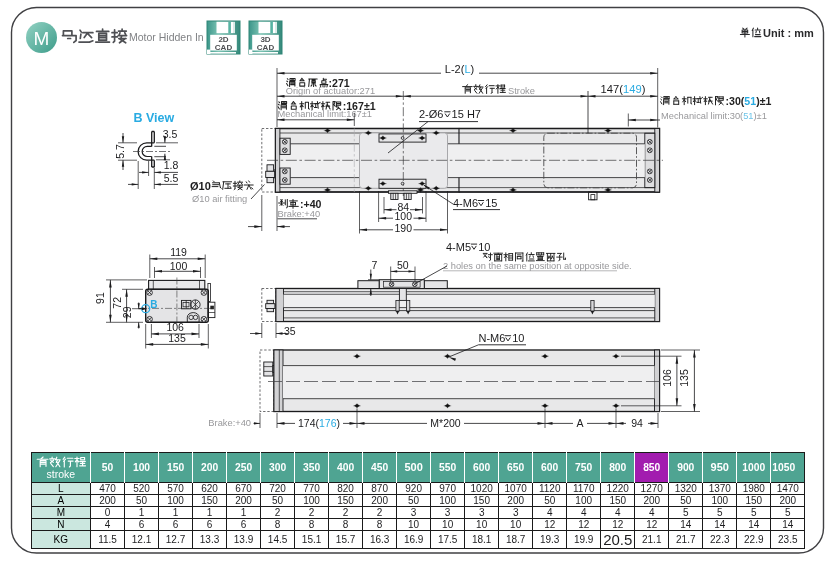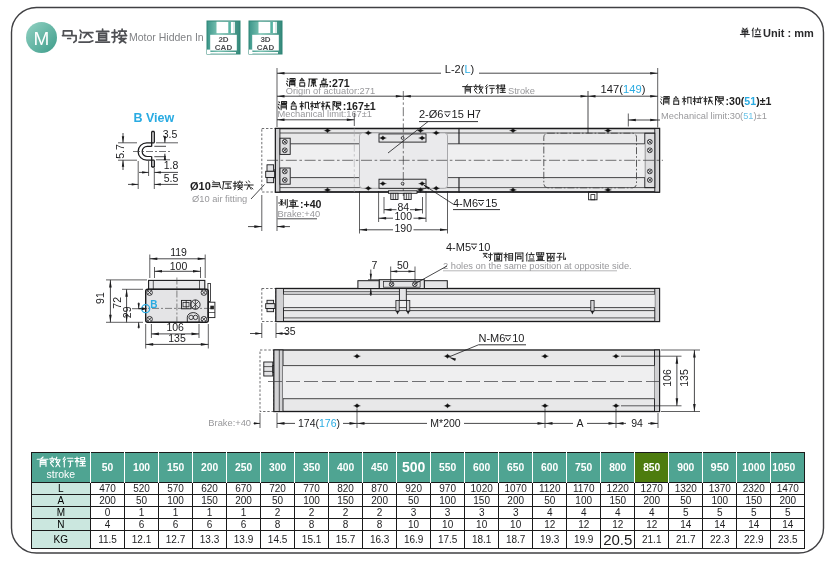--- a/index.html
+++ b/index.html
@@ -38,28 +38,28 @@
           </td>
           <td style="background:#4fa492;border-right:1.6px solid #fff;color:#fff;font-size:10.3px;text-align:center;font-weight:bold">50</td>
           <td style="background:#4fa492;border-right:1.6px solid #fff;color:#fff;font-size:10.3px;text-align:center;font-weight:bold">100</td>
           <td style="background:#4fa492;border-right:1.6px solid #fff;color:#fff;font-size:10.3px;text-align:center;font-weight:bold">150</td>
           <td style="background:#4fa492;border-right:1.6px solid #fff;color:#fff;font-size:10.3px;text-align:center;font-weight:bold">200</td>
           <td style="background:#4fa492;border-right:1.6px solid #fff;color:#fff;font-size:10.3px;text-align:center;font-weight:bold">250</td>
           <td style="background:#4fa492;border-right:1.6px solid #fff;color:#fff;font-size:10.3px;text-align:center;font-weight:bold">300</td>
           <td style="background:#4fa492;border-right:1.6px solid #fff;color:#fff;font-size:10.3px;text-align:center;font-weight:bold">350</td>
           <td style="background:#4fa492;border-right:1.6px solid #fff;color:#fff;font-size:10.3px;text-align:center;font-weight:bold">400</td>
           <td style="background:#4fa492;border-right:1.6px solid #fff;color:#fff;font-size:10.3px;text-align:center;font-weight:bold">450</td>
-          <td style="background:#4fa492;border-right:1.6px solid #fff;color:#fff;font-size:14px;text-align:center;font-weight:bold">500</td>
+          <td style="background:#4fa492;border-right:1.6px solid #fff;color:#fff;font-size:11px;text-align:center;font-weight:bold">500</td>
           <td style="background:#4fa492;border-right:1.6px solid #fff;color:#fff;font-size:10.3px;text-align:center;font-weight:bold">550</td>
           <td style="background:#4fa492;border-right:1.6px solid #fff;color:#fff;font-size:10.3px;text-align:center;font-weight:bold">600</td>
           <td style="background:#4fa492;border-right:1.6px solid #fff;color:#fff;font-size:10.3px;text-align:center;font-weight:bold">650</td>
           <td style="background:#4fa492;border-right:1.6px solid #fff;color:#fff;font-size:10.3px;text-align:center;font-weight:bold">600</td>
           <td style="background:#4fa492;border-right:1.6px solid #fff;color:#fff;font-size:10.3px;text-align:center;font-weight:bold">750</td>
           <td style="background:#4fa492;border-right:1.6px solid #fff;color:#fff;font-size:10.3px;text-align:center;font-weight:bold">800</td>
-          <td style="background:#4d7c0f;border-right:1.6px solid #fff;color:#fff;font-size:10.3px;text-align:center;font-weight:bold">850</td>
+          <td style="background:#a21caf;border-right:1.6px solid #fff;color:#fff;font-size:10.3px;text-align:center;font-weight:bold">850</td>
           <td style="background:#4fa492;border-right:1.6px solid #fff;color:#fff;font-size:10.3px;text-align:center;font-weight:bold">900</td>
           <td style="background:#4fa492;border-right:1.6px solid #fff;color:#fff;font-size:11px;text-align:center;font-weight:bold">950</td>
           <td style="background:#4fa492;border-right:1.6px solid #fff;color:#fff;font-size:10.3px;text-align:center;font-weight:bold">1000</td>
           <td style="background:#4fa492;color:#fff;font-size:10.3px;text-align:left;font-weight:bold">1050</td>
         </tr>
         <tr style="height:11.7px">
           <td style="background:#cbe7df;border:1.2px solid #1a1a1a;border-left:none;font-size:10px;text-align:center;padding:0">L</td>
           <td style="border:1.2px solid #1a1a1a;font-size:10px;color:#1d1d1f;text-align:center;padding:0;background:#fff">470</td>
           <td style="border:1.2px solid #1a1a1a;font-size:10px;color:#1d1d1f;text-align:center;padding:0;background:#fff">520</td>
           <td style="border:1.2px solid #1a1a1a;font-size:10px;color:#1d1d1f;text-align:center;padding:0;background:#fff">570</td>
@@ -72,21 +72,21 @@
           <td style="border:1.2px solid #1a1a1a;font-size:10px;color:#1d1d1f;text-align:center;padding:0;background:#fff">920</td>
           <td style="border:1.2px solid #1a1a1a;font-size:10px;color:#1d1d1f;text-align:center;padding:0;background:#fff">970</td>
           <td style="border:1.2px solid #1a1a1a;font-size:10px;color:#1d1d1f;text-align:center;padding:0;background:#fff">1020</td>
           <td style="border:1.2px solid #1a1a1a;font-size:10px;color:#1d1d1f;text-align:center;padding:0;background:#fff">1070</td>
           <td style="border:1.2px solid #1a1a1a;font-size:10px;color:#1d1d1f;text-align:center;padding:0;background:#fff">1120</td>
           <td style="border:1.2px solid #1a1a1a;font-size:10px;color:#1d1d1f;text-align:center;padding:0;background:#fff">1170</td>
           <td style="border:1.2px solid #1a1a1a;font-size:10px;color:#1d1d1f;text-align:center;padding:0;background:#fff">1220</td>
           <td style="border:1.2px solid #1a1a1a;font-size:10px;color:#1d1d1f;text-align:center;padding:0;background:#fff">1270</td>
           <td style="border:1.2px solid #1a1a1a;font-size:10px;color:#1d1d1f;text-align:center;padding:0;background:#fff">1320</td>
           <td style="border:1.2px solid #1a1a1a;font-size:10px;color:#1d1d1f;text-align:center;padding:0;background:#fff">1370</td>
-          <td style="border:1.2px solid #1a1a1a;font-size:10px;color:#1d1d1f;text-align:center;padding:0;background:#fff">2320</td>
+          <td style="border:1.2px solid #1a1a1a;font-size:10px;color:#1d1d1f;text-align:center;padding:0;background:#fff">1980</td>
           <td style="border:1.2px solid #1a1a1a;font-size:10px;color:#1d1d1f;text-align:center;padding:0;background:#fff">1470</td>
         </tr>
         <tr style="height:11.7px">
           <td style="background:#cbe7df;border:1.2px solid #1a1a1a;border-left:none;font-size:10px;text-align:center;padding:0">A</td>
           <td style="border:1.2px solid #1a1a1a;font-size:10px;color:#1d1d1f;text-align:center;padding:0;background:#fff">200</td>
           <td style="border:1.2px solid #1a1a1a;font-size:10px;color:#1d1d1f;text-align:center;padding:0;background:#fff">50</td>
           <td style="border:1.2px solid #1a1a1a;font-size:10px;color:#1d1d1f;text-align:center;padding:0;background:#fff">100</td>
           <td style="border:1.2px solid #1a1a1a;font-size:10px;color:#1d1d1f;text-align:center;padding:0;background:#fff">150</td>
           <td style="border:1.2px solid #1a1a1a;font-size:10px;color:#1d1d1f;text-align:center;padding:0;background:#fff">200</td>
           <td style="border:1.2px solid #1a1a1a;font-size:10px;color:#1d1d1f;text-align:center;padding:0;background:#fff">50</td>

